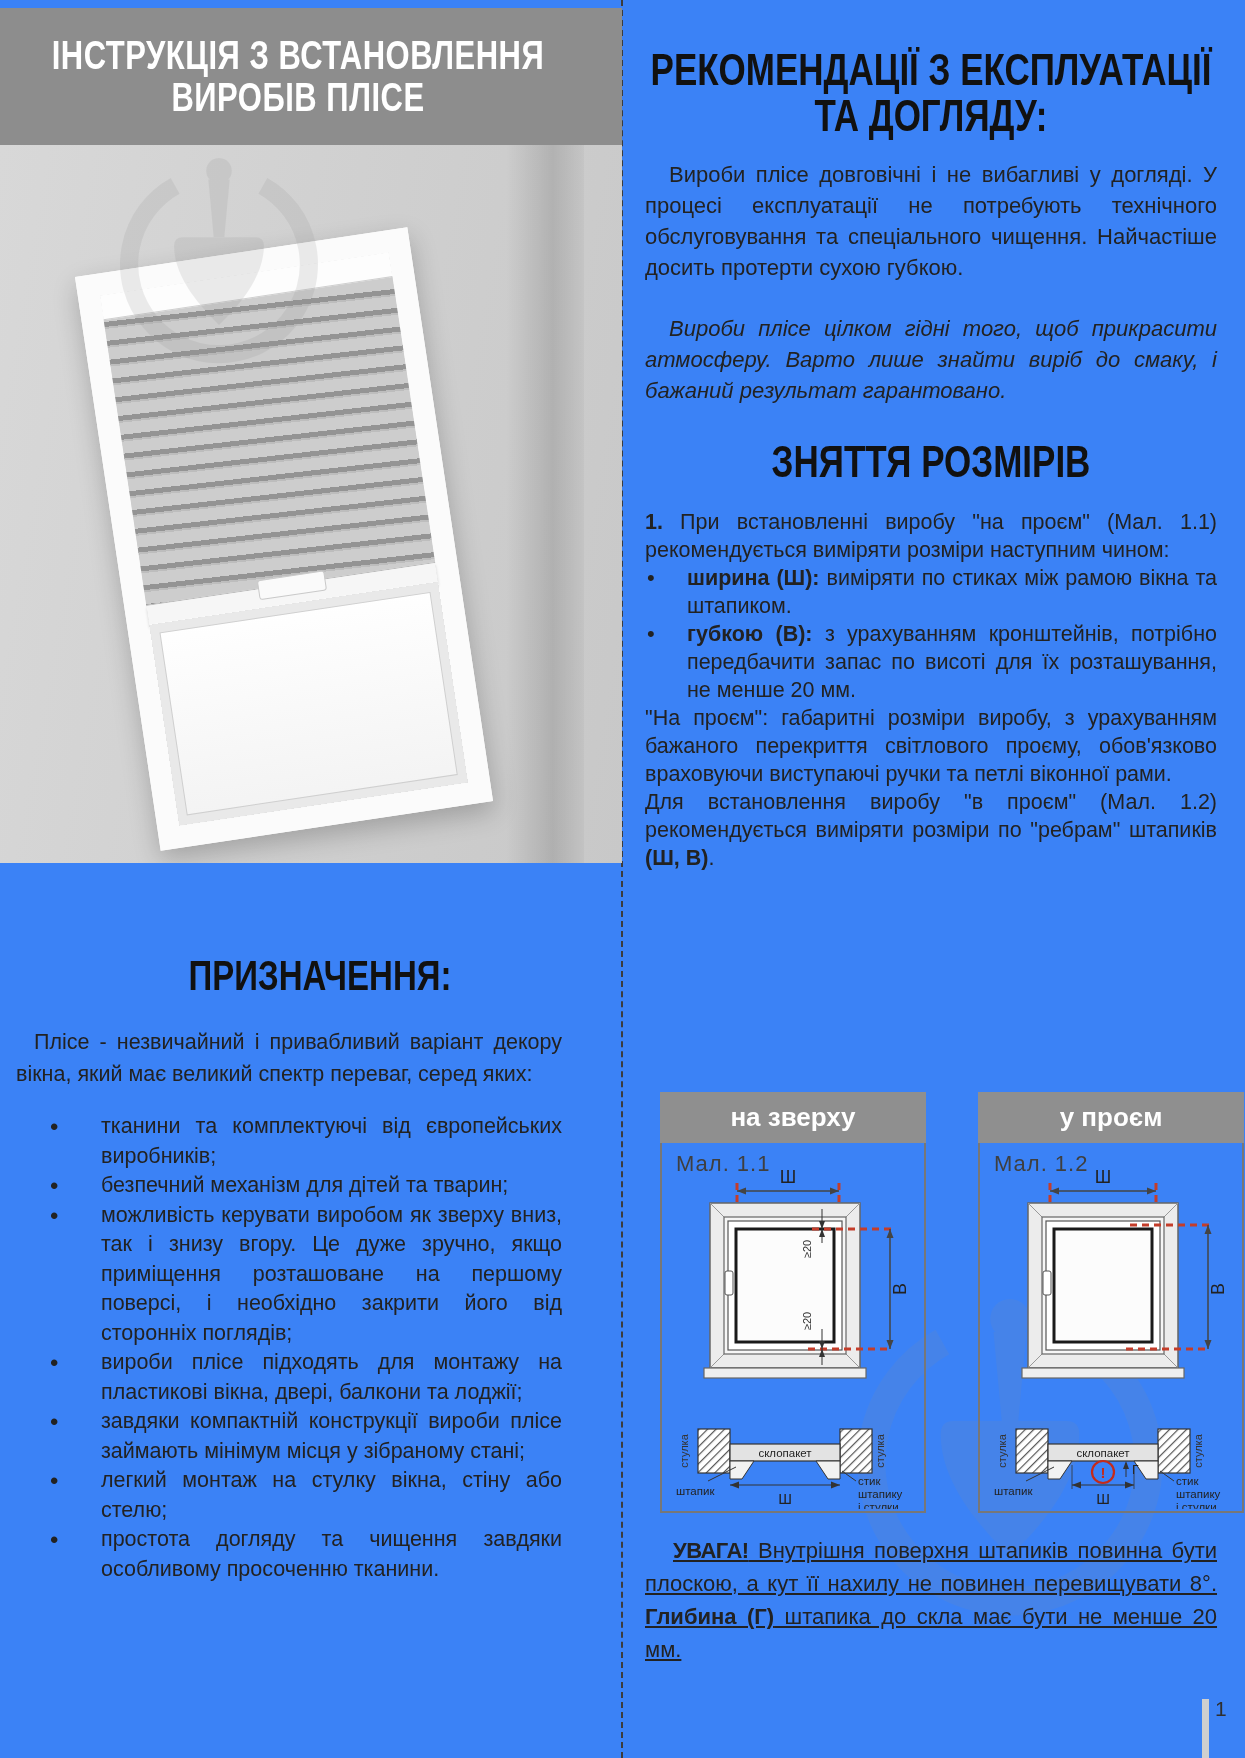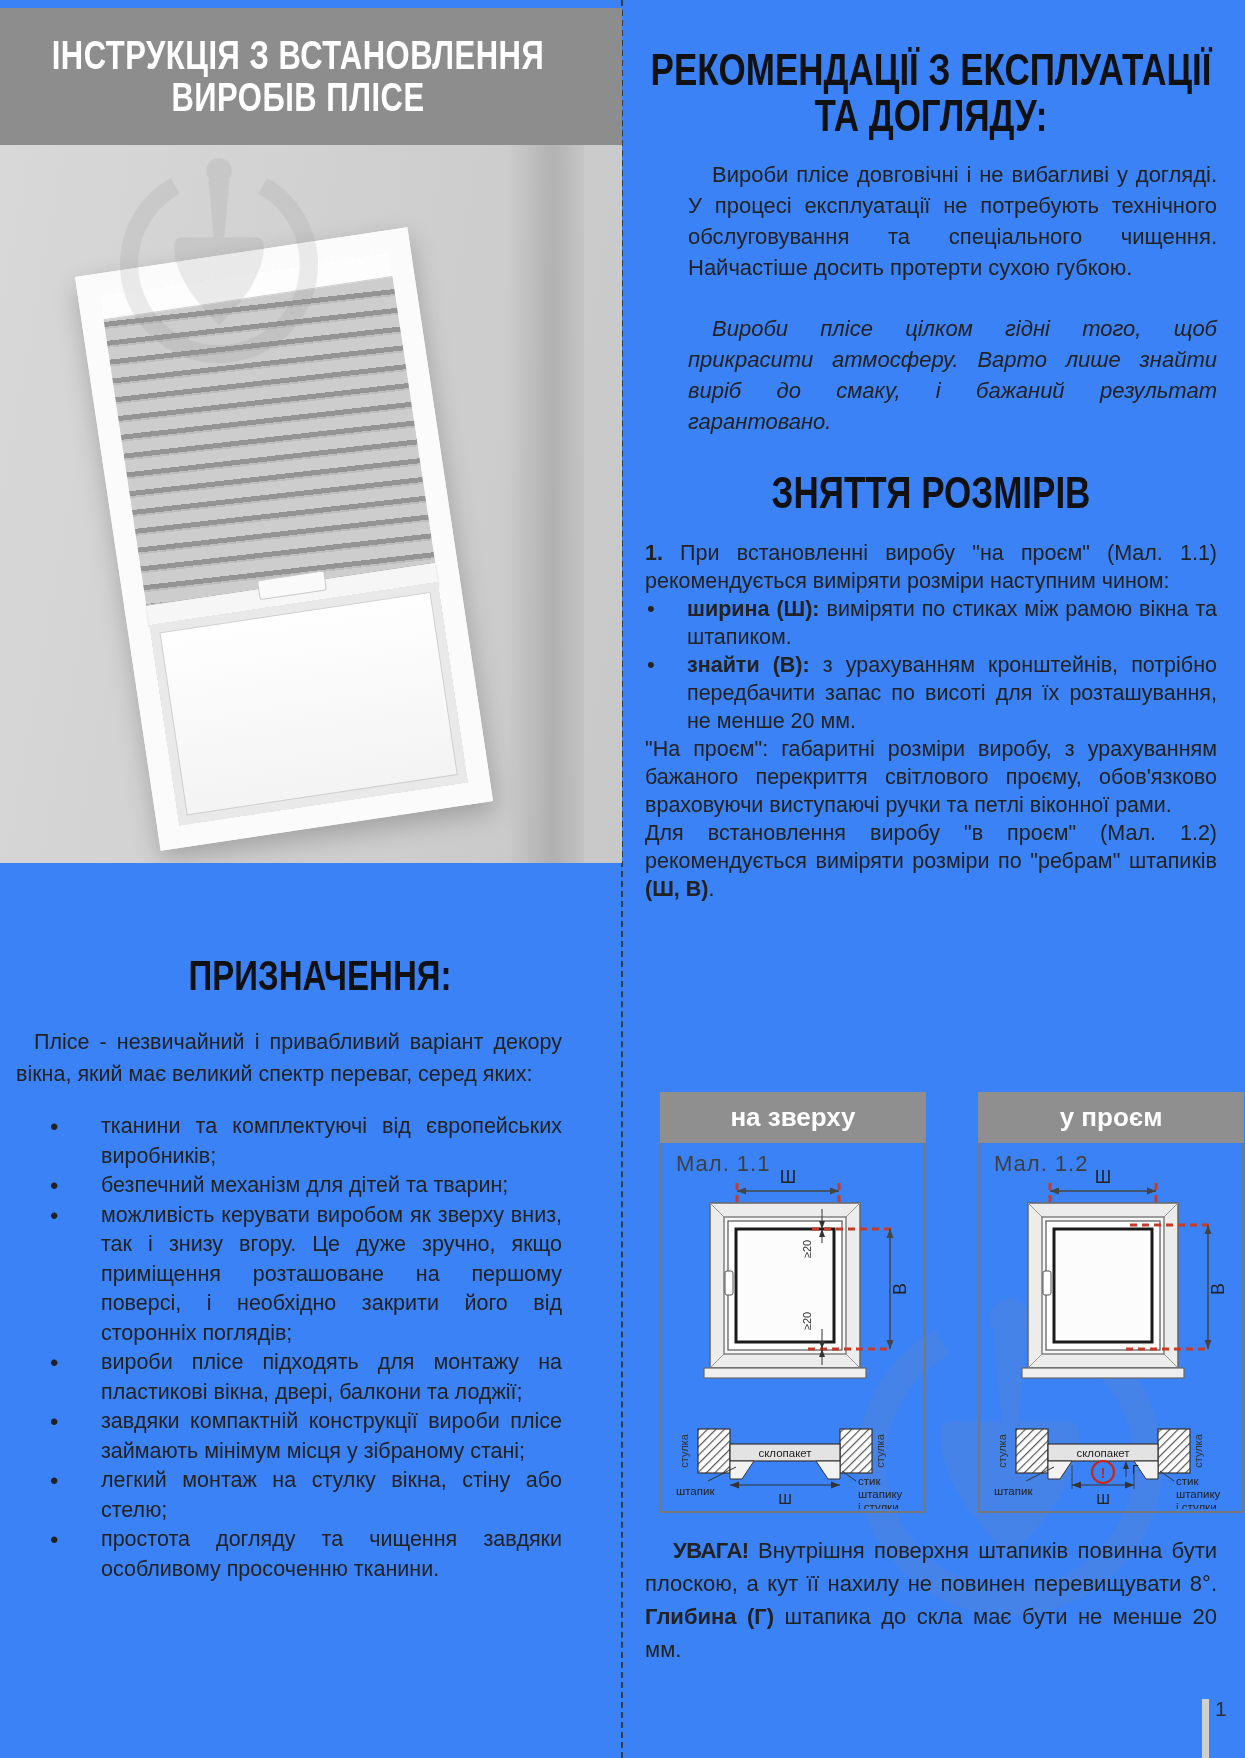--- a/index.html
+++ b/index.html
@@ -36,21 +36,21 @@
   .purpose-h .cond2{font-size:33px;}
   .left-text{position:absolute;left:16px;top:1026px;width:546px;font-size:21.5px;line-height:32px;text-align:justify;}
   .left-text p{margin:0;text-indent:18px;}
   ul.blt{list-style:none;margin:22px 0 0 0;padding:0;line-height:29.5px;}
   ul.blt li{position:relative;padding-left:85px;margin:0;text-align:justify;}
   ul.blt li::before{content:"\2022";position:absolute;left:34px;top:0;font-size:24px;}
   
   .col-right{position:absolute;left:645px;top:40px;width:572px;z-index:2;}
   .care-h .cond2, .sizing-h .cond2{font-size:35px;line-height:46px;text-align:center;}
   .care-h{margin-bottom:27px;}
-  .care{font-size:22px;line-height:31px;text-align:justify;margin-left:43px;}
+  .care{font-size:22px;line-height:31px;text-align:justify;}
   .care p{margin:0;text-indent:24px;}
   .care p.it{font-style:italic;margin-top:30px;}
   .sizing-h{margin-top:26px;margin-bottom:30px;}
   .sizing{font-size:21.5px;line-height:28px;text-align:justify;}
   .sizing p{margin:0;}
   .sizing .num{font-weight:700;}
   ul.szb{list-style:none;margin:0;padding:0;}
   ul.szb li{position:relative;padding-left:42px;text-align:justify;}
   ul.szb li::before{content:"\2022";position:absolute;left:2px;top:0;font-size:22px;}
   ul.szb b{font-weight:700;}
@@ -59,21 +59,21 @@
   .fig-left{left:660px;}
   .fig-right{left:950px;padding-left:28px;}
   .fig-header{height:51px;background:#8f8f8f;color:#fff;font-weight:700;font-size:26px;
         display:flex;align-items:center;justify-content:center;}
   .fig-body{border:2px solid #777;border-top:none;height:370px;position:relative;background:transparent;box-sizing:border-box;}
   svg text{font-family:"Liberation Sans",sans-serif;}
   
   .attention{position:absolute;left:645px;top:1534px;width:572px;font-size:22px;line-height:33px;
         text-align:justify;z-index:2;}
   .attention .lab{font-weight:800;letter-spacing:-.5px;}
-  .attention p{margin:0;text-indent:28px;}
+  .attention p{margin:0;text-indent:28px;text-decoration:underline;}
   
   .pnbar{position:absolute;left:1202px;top:1699px;width:7px;height:59px;background:#cfcfcf;}
   .pnum{position:absolute;left:1215px;top:1697px;font-size:21px;color:#2f2f2f;}
 </style>
 </head>
 <body>
 
 <div class="page">
 
   <div class="divider"></div>
@@ -132,21 +132,21 @@
     </div>
 
     <div class="h-block sizing-h" style="position:relative;width:100%;">
       <span class="cond2">ЗНЯТТЯ РОЗМІРІВ</span>
     </div>
 
     <div class="sizing">
       <p><span class="num">1.</span><span> При встановленні виробу "на проєм" (Мал. 1.1) рекомендується виміряти розміри наступним чином:</span></p>
       <ul class="szb">
         <li><b>ширина (Ш):</b><span> виміряти по стиках між рамою вікна та штапиком.</span></li>
-        <li><b>знайти (В):</b><span> з урахуванням кронштейнів, потрібно передбачити запас по висоті для їх розташування, не менше 20 мм.</span></li>
+        <li><b>губкою (В):</b><span> з урахуванням кронштейнів, потрібно передбачити запас по висоті для їх розташування, не менше 20 мм.</span></li>
       </ul>
       <p>"На проєм": габаритні розміри виробу, з урахуванням бажаного перекриття світлового проєму, обов'язково враховуючи виступаючі ручки та петлі віконної рами.</p>
       <p><span>Для встановлення виробу "в проєм" (Мал. 1.2) рекомендується виміряти розміри по "ребрам" штапиків </span><b>(Ш, В)</b><span>.</span></p>
     </div>
   </div>
 
   <svg class="wm bottom" style="left:845px;top:1282px;width:330px;height:364px;z-index:1;" viewBox="0 0 200 220">
     <g fill="#8f8f8f">
       <path d="M59,36 A84,84 0 1 0 141,36" fill="none" stroke="#8f8f8f" stroke-width="17"></path>
       <circle cx="100" cy="22" r="12"></circle>

